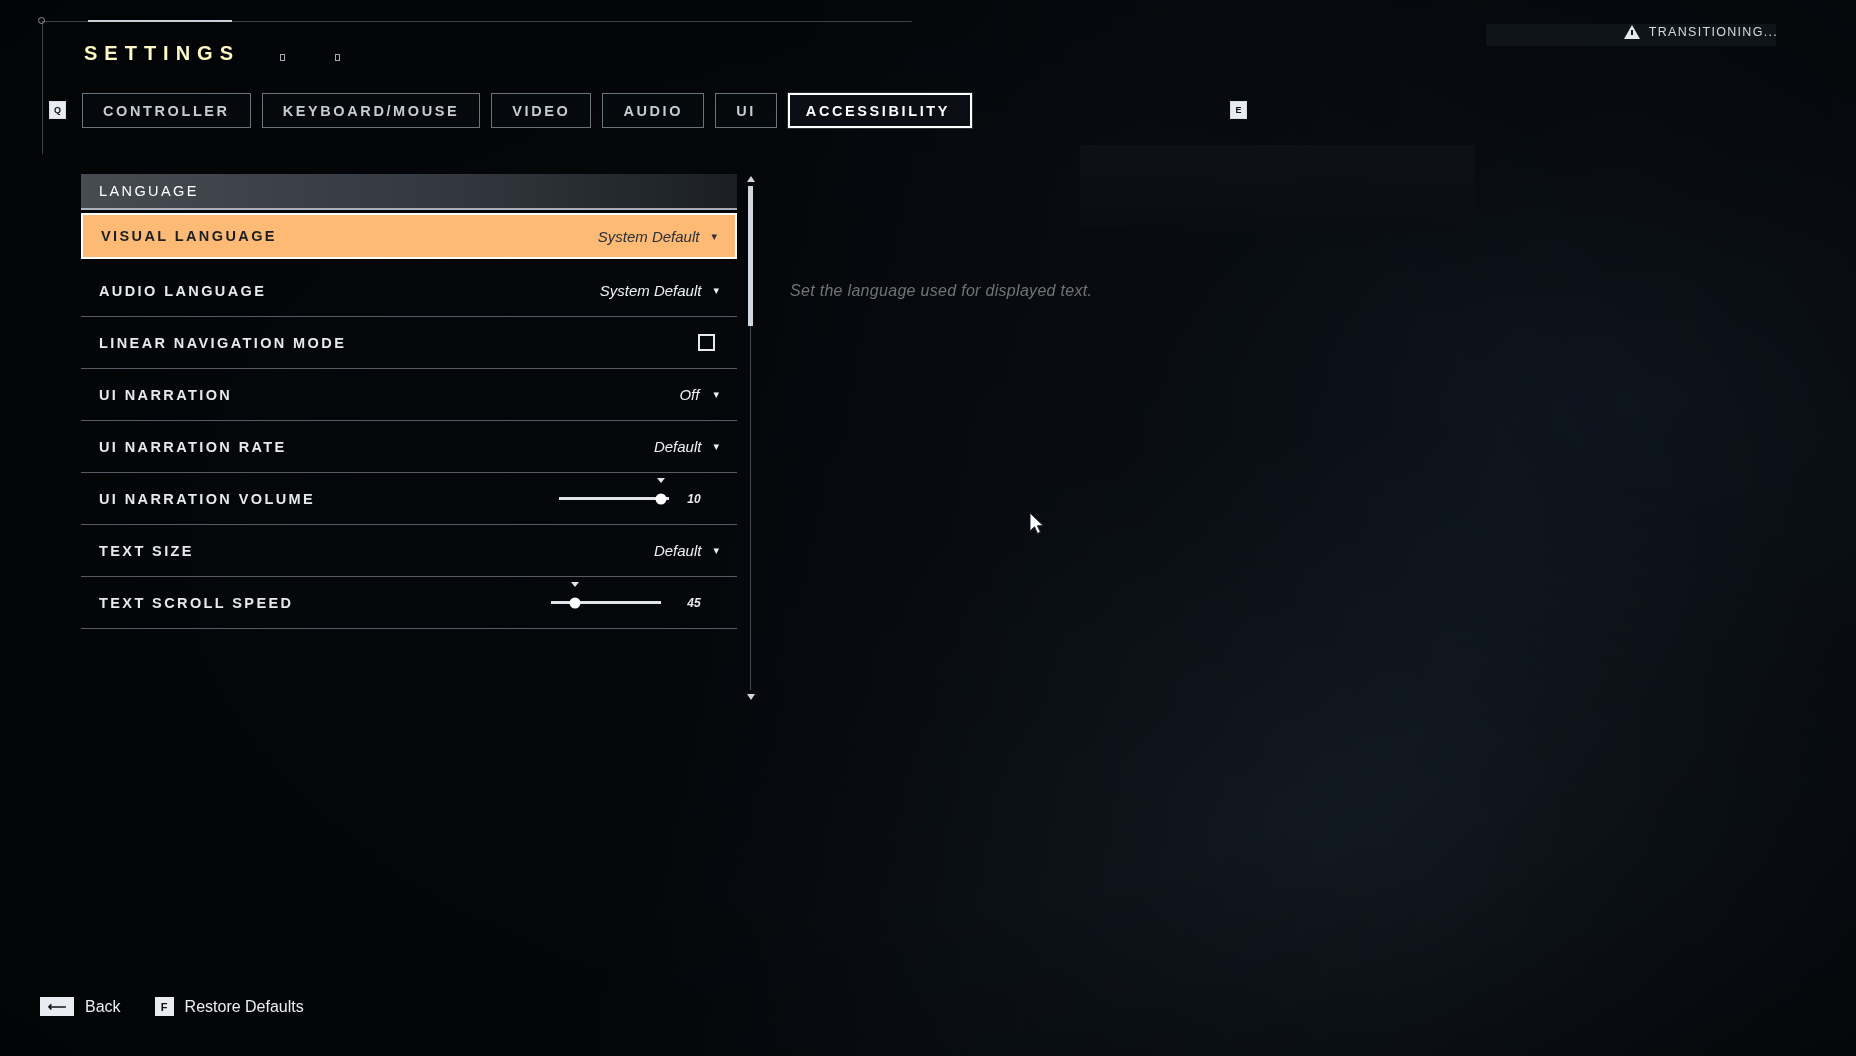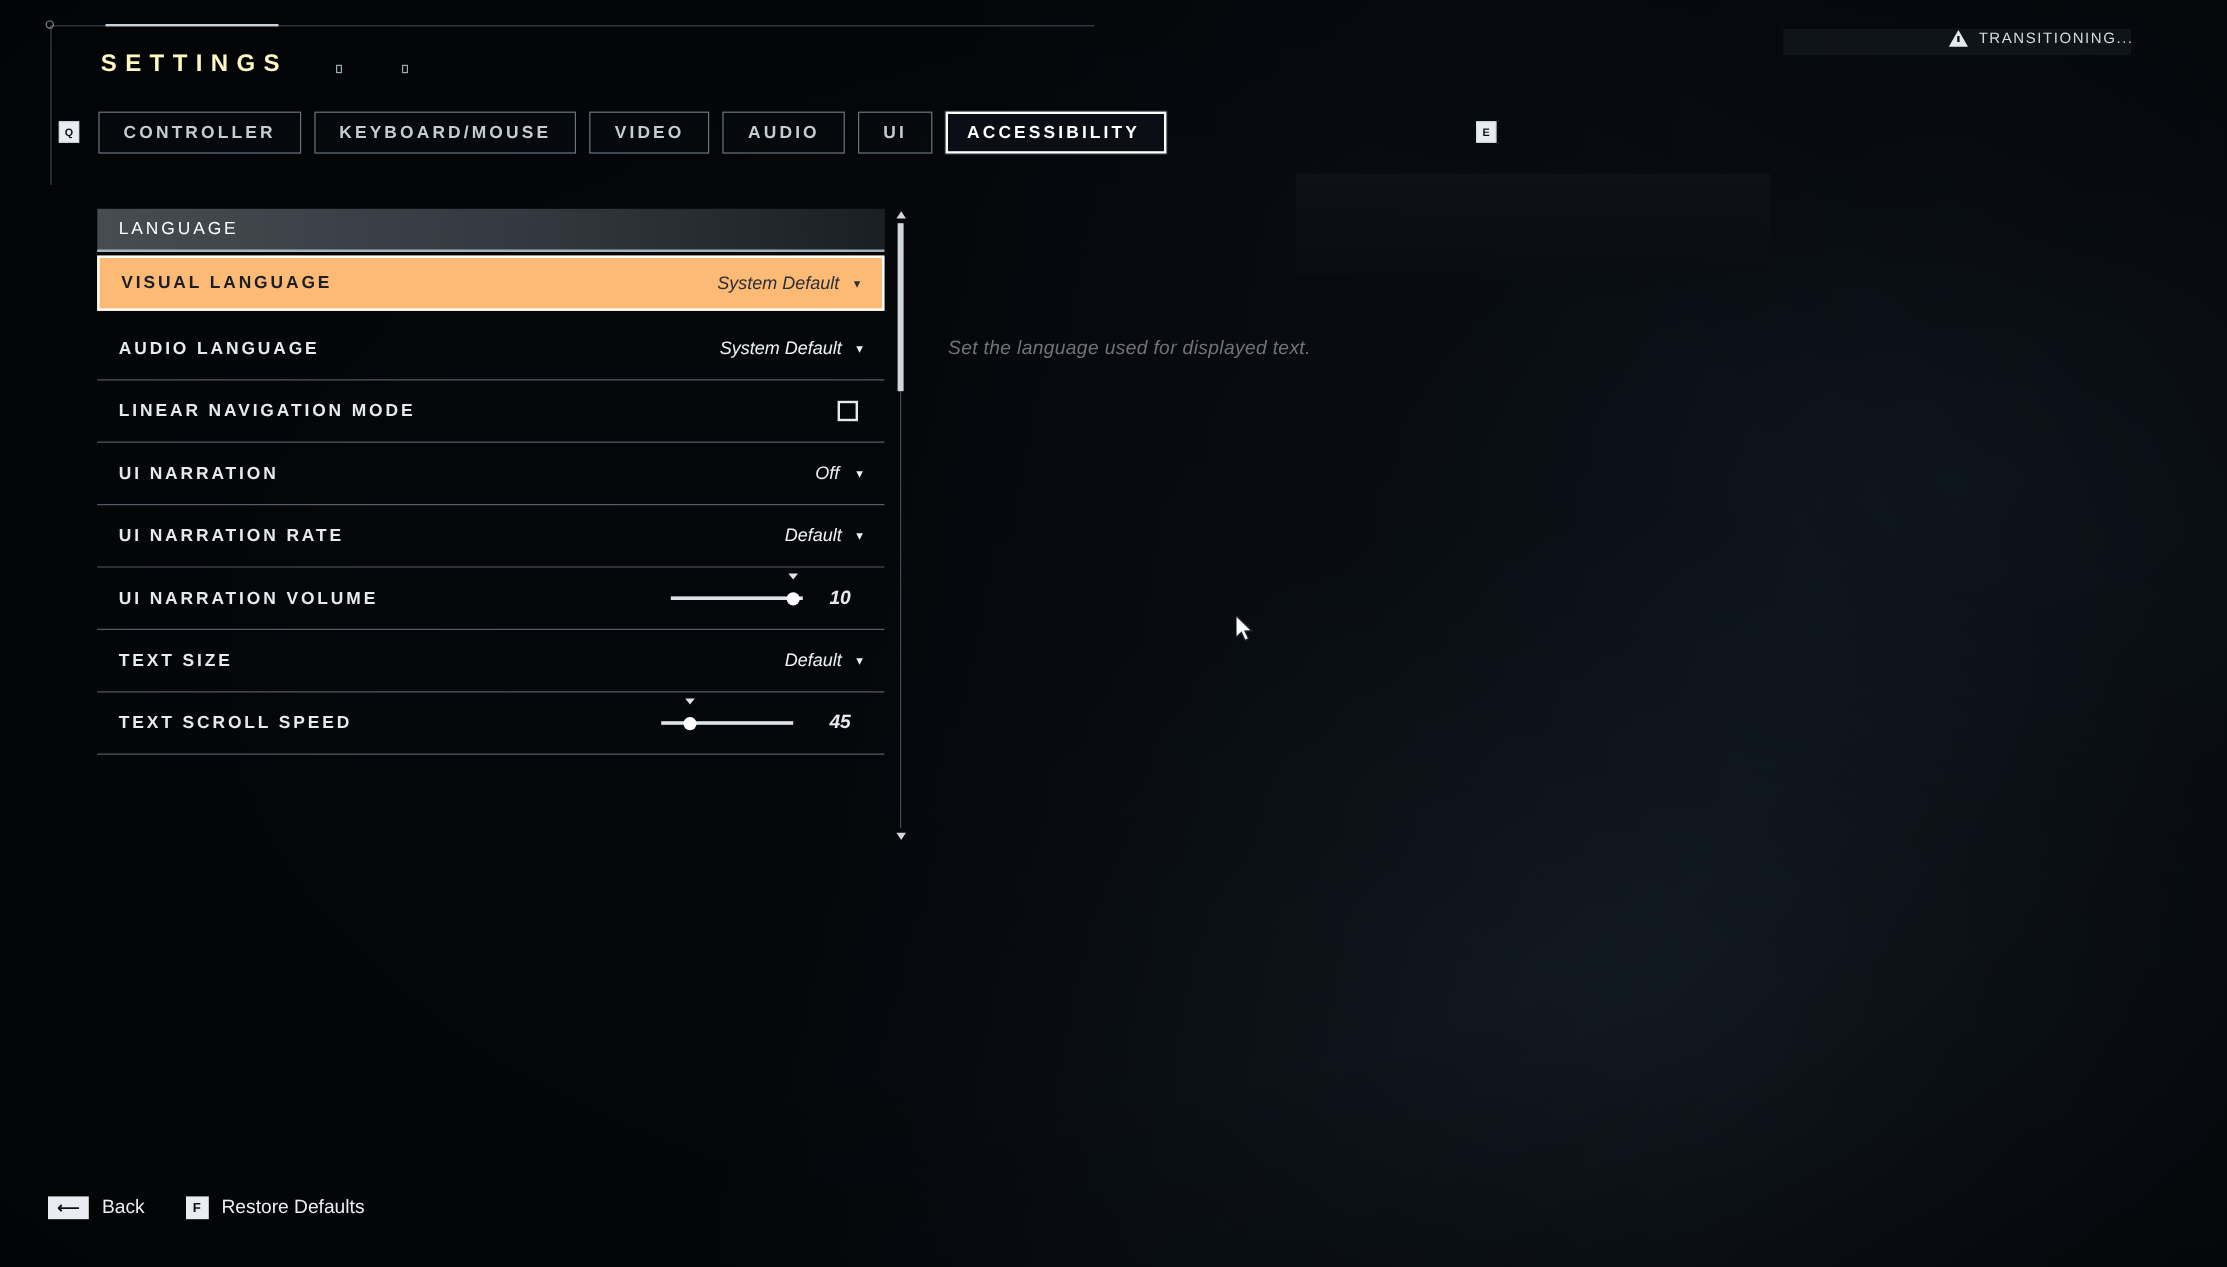--- a/index.html
+++ b/index.html
@@ -148,21 +148,21 @@
   .slider .track{ width:100%; height:3px; background:#dfe4e9; }
   .slider .knob{
     position:absolute; width:11px; height:11px; border-radius:50%;
     background:#ffffff; top:50%; transform:translate(-50%,-50%);
   }
   .slider .mark{
     position:absolute; top:-9px; transform:translateX(-50%);
     width:0;height:0;border-left:4px solid transparent;border-right:4px solid transparent;
     border-top:5px solid #dfe4e9;
   }
-  .slider-value{ font-size:16px; font-style:italic; font-weight:bold; min-width:30px; text-align:right; }
+  .slider-value{ font-size:12px; font-style:italic; font-weight:bold; min-width:30px; text-align:center; }
   
   #scrollbar{
     position:absolute; left:747px; top:176px; width:7px; height:524px;
   }
   #scrollbar .strack{
     position:absolute; left:3px; top:10px; width:1px; height:504px;
     background:rgba(140,155,170,0.45);
   }
   #scrollbar .sthumb{
     position:absolute; left:1px; top:10px; width:5px; height:140px;

